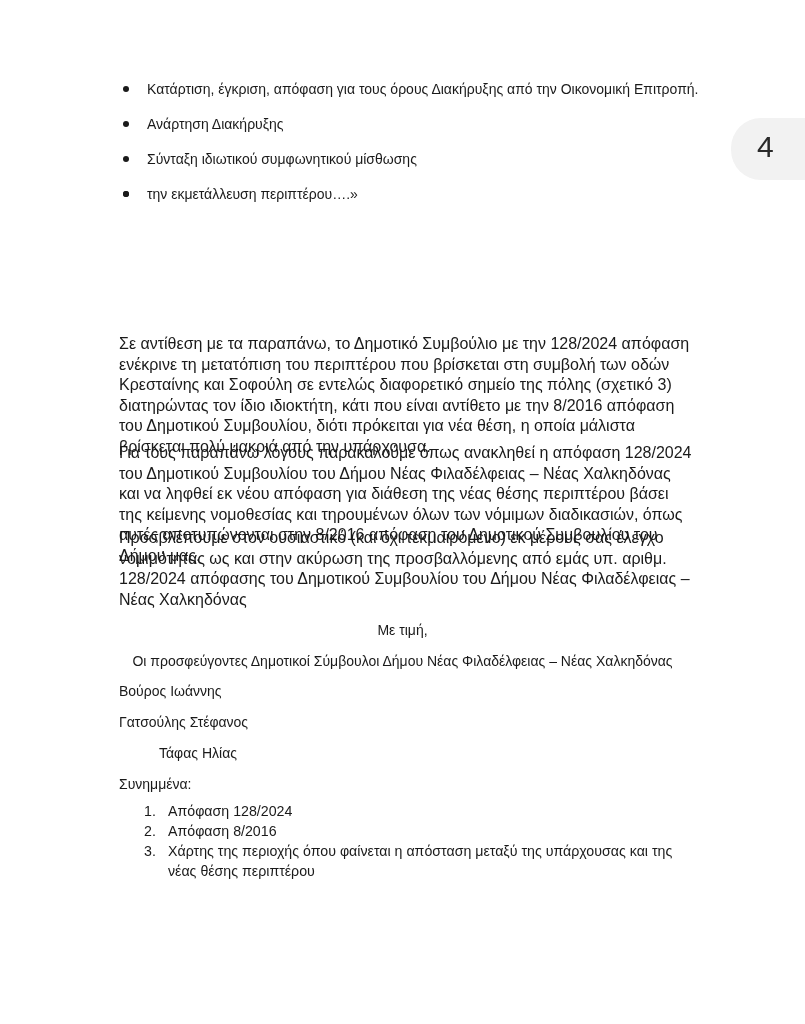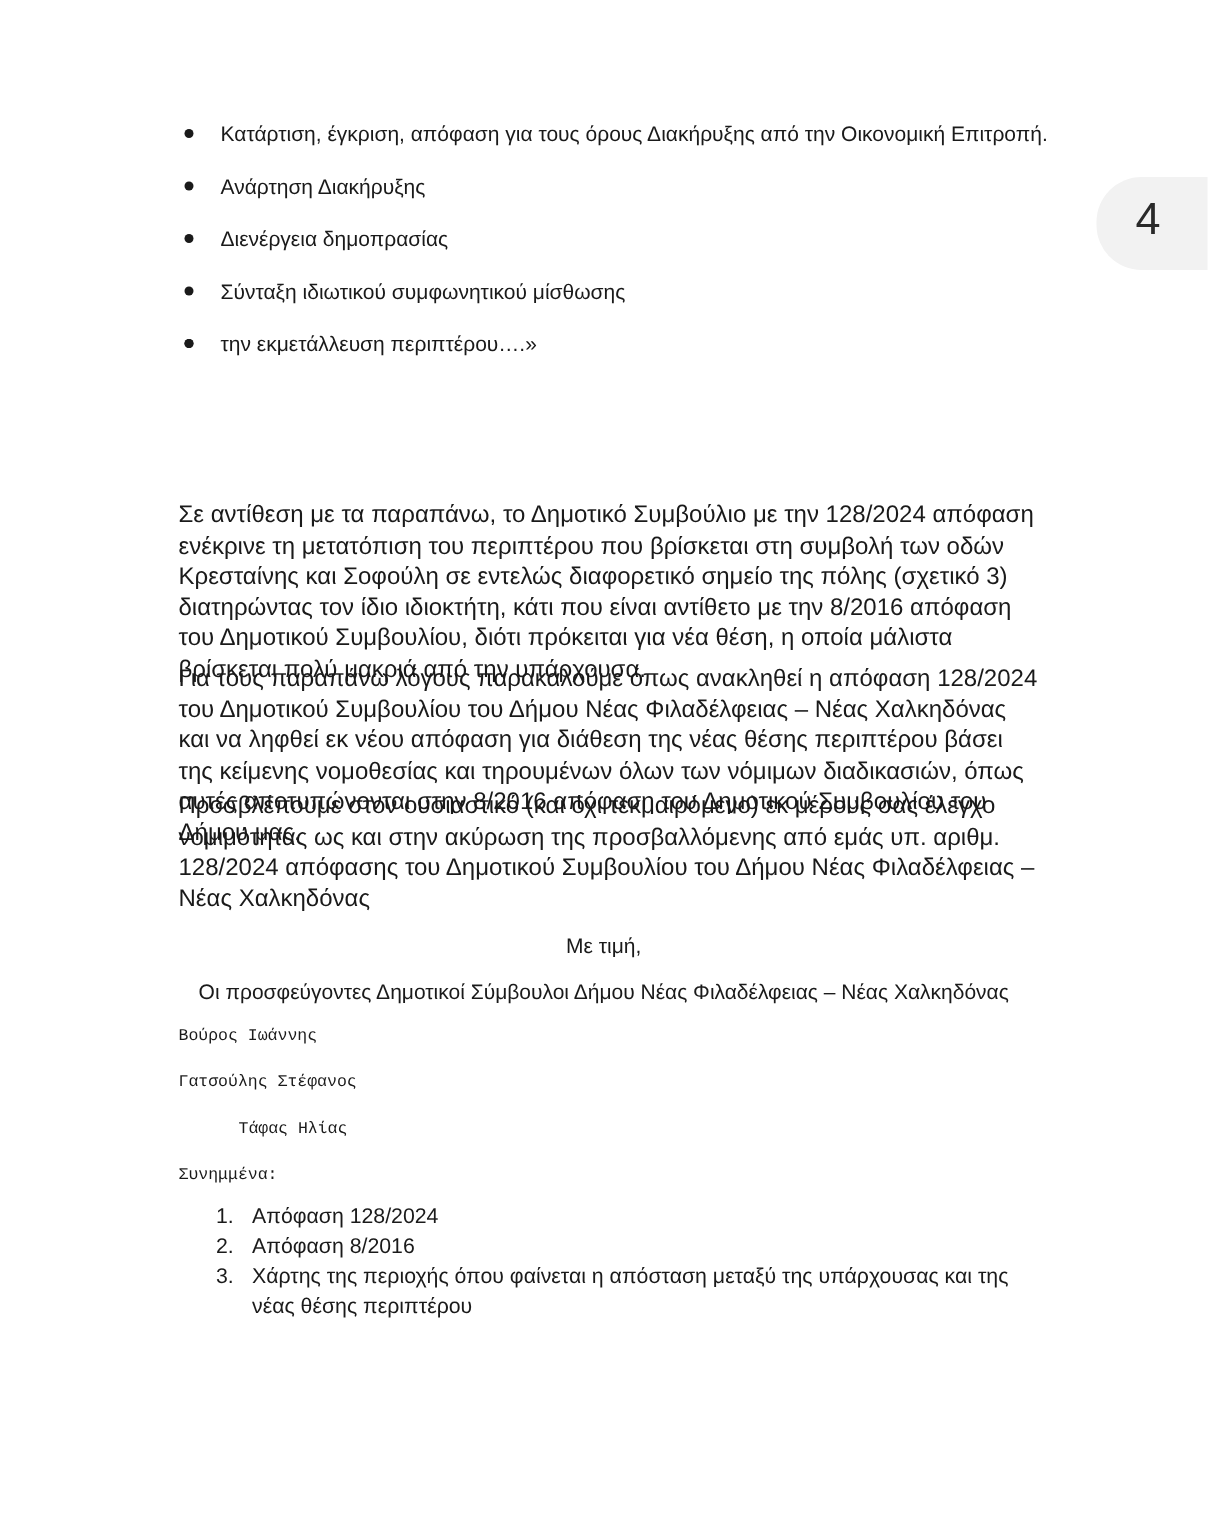--- a/index.html
+++ b/index.html
@@ -75,23 +75,22 @@
     position: absolute;
     left: 0;
     width: 805px;
     text-align: center;
     font-size: 14px;
     line-height: 20px;
   }
   .sig {
     position: absolute;
     left: 119px;
-    font-size: 11px;
+    font-size: 14px;
     line-height: 20px;
-    font-family: Liberation Mono, monospace;
   }
   .attachments {
     position: absolute;
     left: 144px;
     top: 801px;
     width: 530px;
     margin: 0;
     padding: 0;
     list-style: none;
   }
@@ -112,21 +111,20 @@
 
 <div class="page">
 
   <div class="page-tab">
     <span>4</span>
   </div>
 
   <ul class="bullets">
     <li><span class="dot"></span><span>Κατάρτιση, έγκριση, απόφαση για τους όρους Διακήρυξης από την Οικονομική Επιτροπή.</span></li>
     <li><span class="dot"></span><span>Ανάρτηση Διακήρυξης</span></li>
-    <li><span class="dot"></span><span>Διενέργεια δημοπρασίας</span></li>
     <li><span class="dot"></span><span>Σύνταξη ιδιωτικού συμφωνητικού μίσθωσης</span></li>
     <li><span class="dot"></span></li>
     <li><span class="dot"></span><span>την εκμετάλλευση περιπτέρου….»</span></li>
   </ul>
 
   <p class="para" style="top:334px;">Σε αντίθεση με τα παραπάνω, το Δημοτικό Συμβούλιο με την 128/2024 απόφαση ενέκρινε τη μετατόπιση του περιπτέρου που βρίσκεται στη συμβολή των οδών Κρεσταίνης και Σοφούλη σε εντελώς διαφορετικό σημείο της πόλης (σχετικό 3) διατηρώντας τον ίδιο ιδιοκτήτη, κάτι που είναι αντίθετο με την 8/2016 απόφαση του Δημοτικού Συμβουλίου, διότι πρόκειται για νέα θέση, η οποία μάλιστα βρίσκεται πολύ μακριά από την υπάρχουσα.</p>
   <p class="para" style="top:443px;">Για τους παραπάνω λόγους παρακαλούμε όπως ανακληθεί η απόφαση 128/2024 του Δημοτικού Συμβουλίου του Δήμου Νέας Φιλαδέλφειας – Νέας Χαλκηδόνας και να ληφθεί εκ νέου απόφαση για διάθεση της νέας θέσης περιπτέρου βάσει της κείμενης νομοθεσίας και τηρουμένων όλων των νόμιμων διαδικασιών, όπως αυτές αποτυπώνονται στην 8/2016 απόφαση του Δημοτικού Συμβουλίου του Δήμου μας.</p>
   <p class="para" style="top:528px;">Προσβλέπουμε στον ουσιαστικό (και όχι τεκμαιρόμενο) εκ μέρους σας έλεγχο νομιμότητας ως και στην ακύρωση της προσβαλλόμενης από εμάς υπ. αριθμ. 128/2024 απόφασης του Δημοτικού Συμβουλίου του Δήμου Νέας Φιλαδέλφειας – Νέας Χαλκηδόνας</p>
 
   <div class="center-line" style="top:620px;">Με τιμή,</div>

